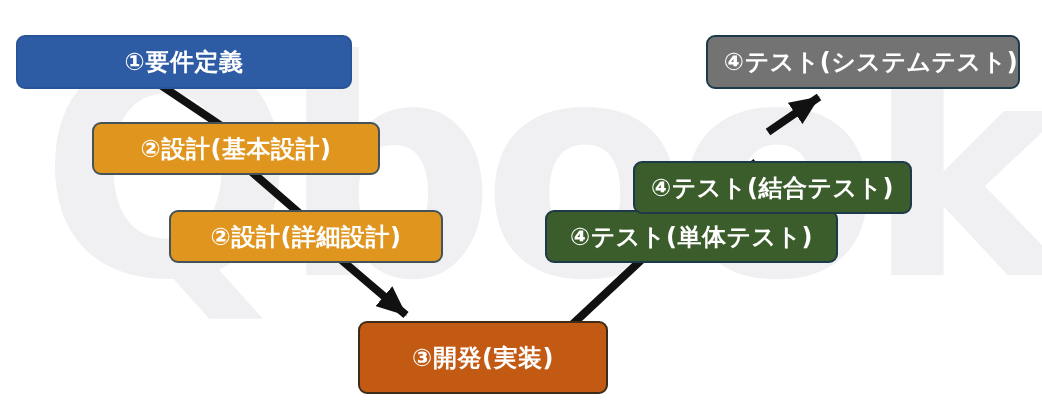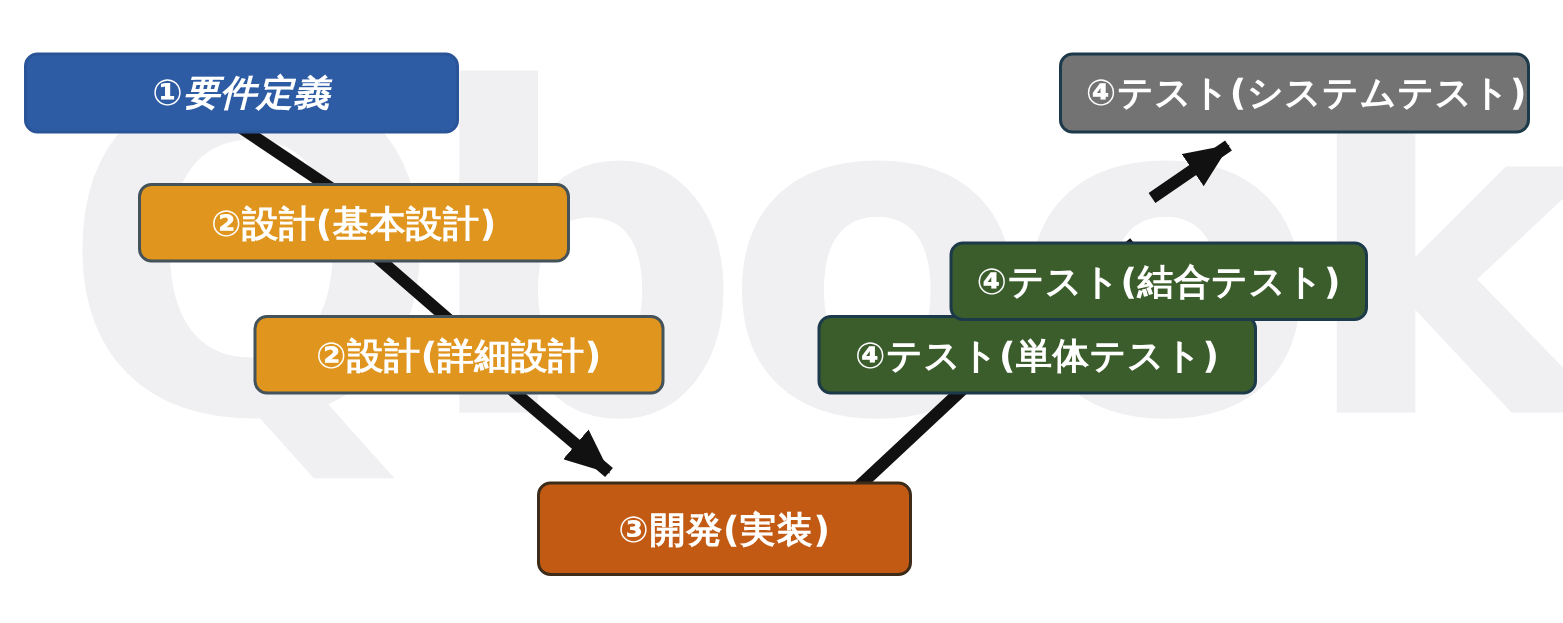--- a/index.html
+++ b/index.html
@@ -40,24 +40,24 @@
     align-items: center;
     justify-content: center;
     border: 2px solid transparent;
     border-radius: 9px;
     font-size: 24px;
     font-weight: bold;
     letter-spacing: 0.5px;
     white-space: nowrap;
     box-sizing: border-box;
   }
-  .b1 { left: 16px;  top: 35px;  width: 290px; height: 54px; font-style: italic; }
+  .b1 { left: 16px;  top: 35px;  width: 336px; height: 54px; }
   .b2 { left: 92px;  top: 122px; width: 288px; height: 53px; }
   .b3 { left: 169px; top: 210px; width: 274px; height: 53px; }
-  .b4 { left: 358px; top: 321px; width: 250px; height: 63px; text-align: center; }
+  .b4 { left: 358px; top: 321px; width: 250px; height: 73px; text-align: center; }
   .b5 { left: 545px; top: 210px; width: 293px; height: 53px; }
   .b6 { left: 633px; top: 122px; width: 279px; height: 53px; }
   .b7 { left: 706px; top: 35px;  width: 314px; height: 54px; }
 </style>
 </head>
 <body>
 
 <div class="canvas">
 
   <div class="watermark">Qbook</div>

